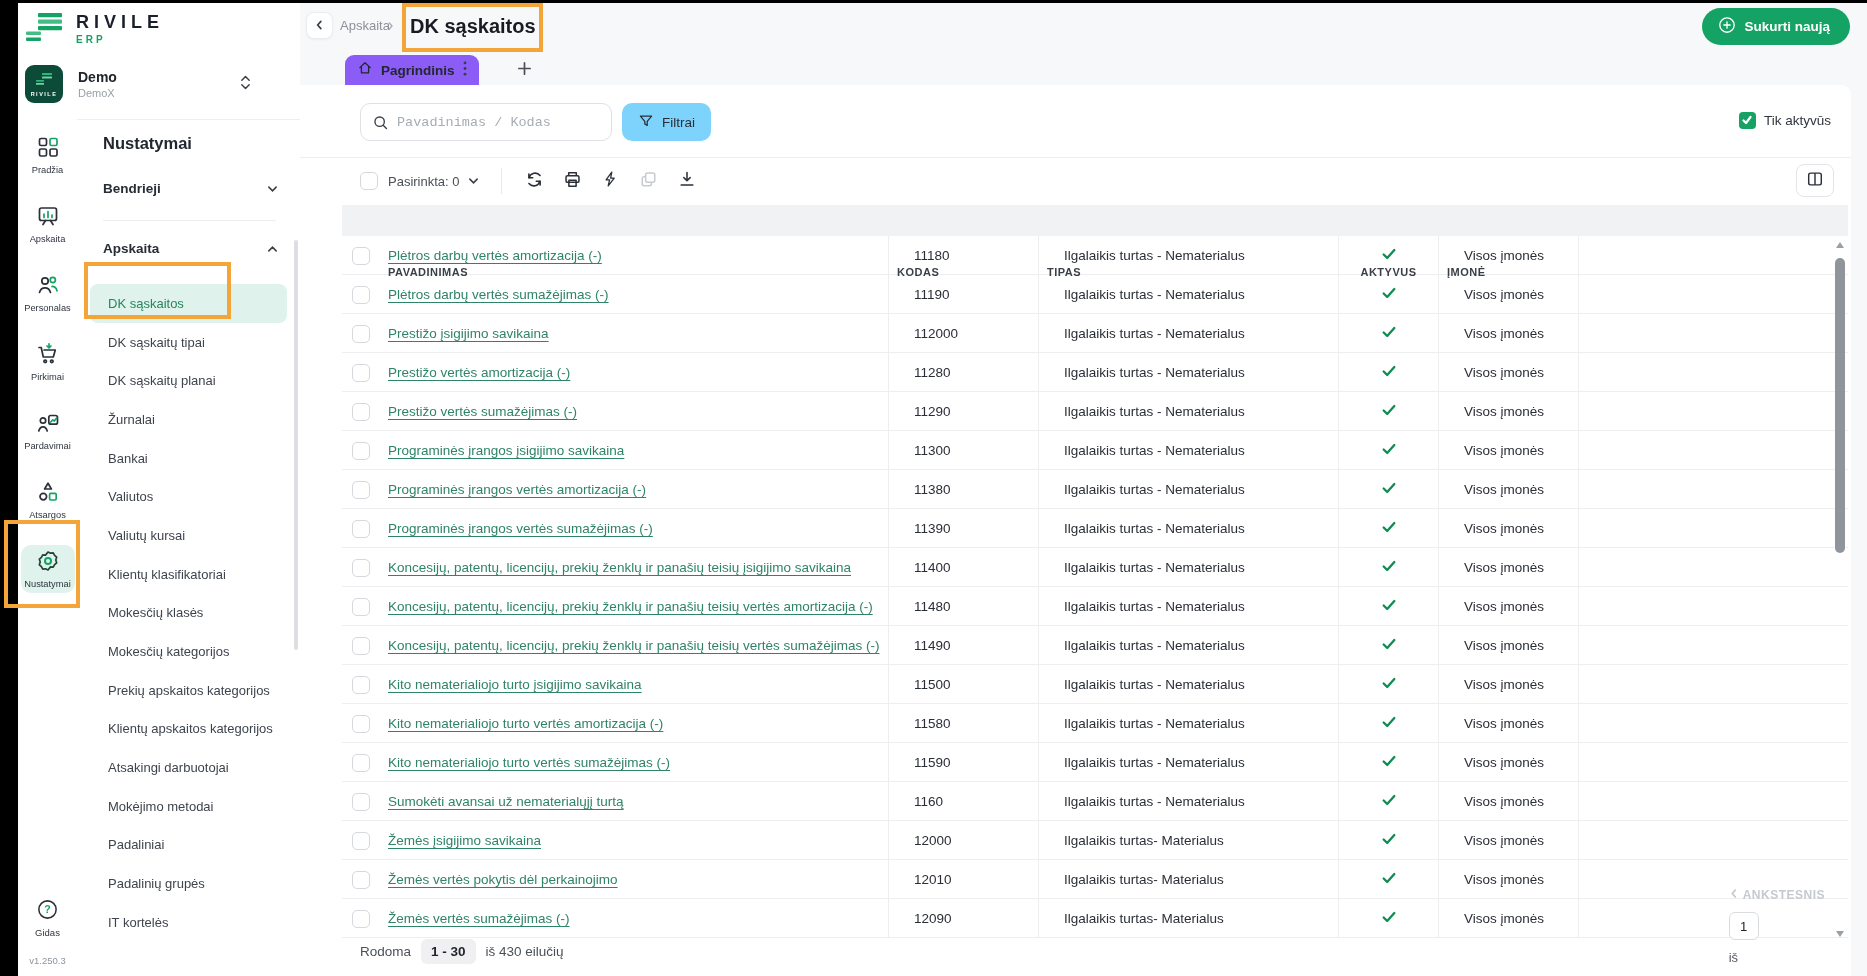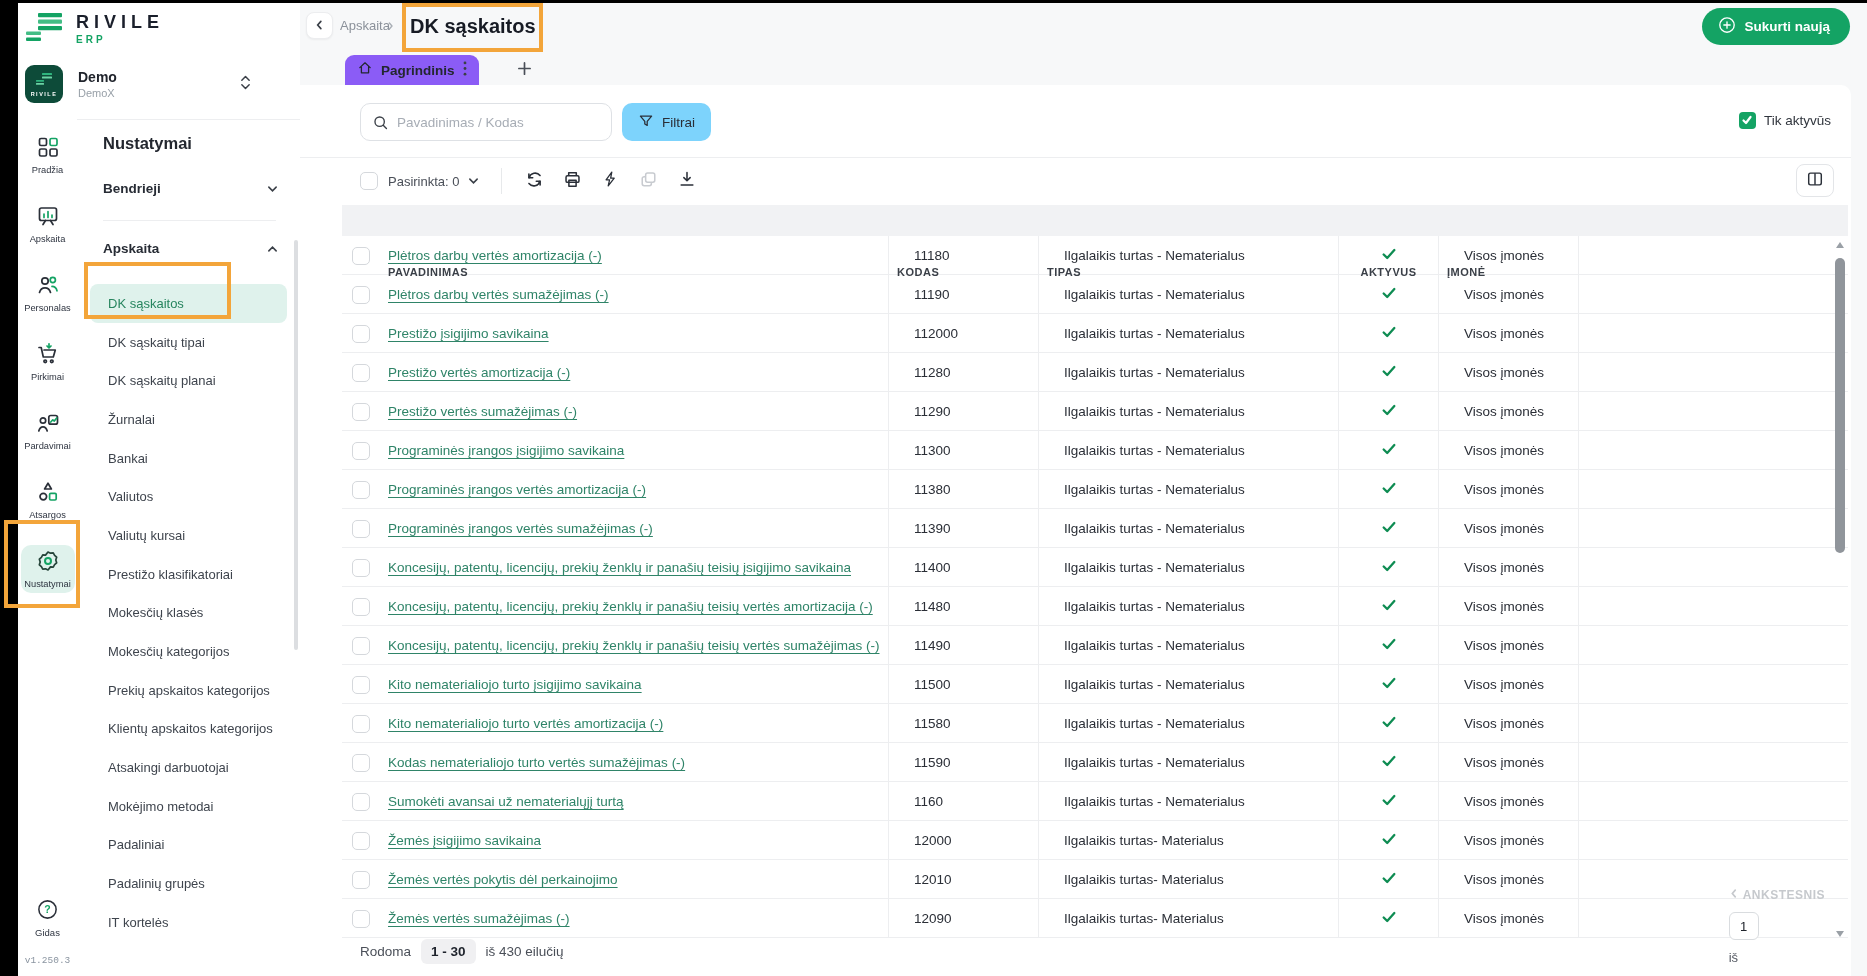--- a/index.html
+++ b/index.html
@@ -22,21 +22,21 @@
   .ws-chev { position:absolute; left:215px; top:11px; }
 
   
   .rail { position:absolute; left:0; top:117px; width:59px; bottom:0; background:#fff; }
   .rail-items { position:absolute; top:11px; left:0; right:0; display:flex; flex-direction:column; align-items:center; gap:21px; }
   .rail-item { width:54px; height:48px; border-radius:10px; display:flex; flex-direction:column; align-items:center; justify-content:center; gap:2px; cursor:pointer; }
   .rail-item.active { background:#DFF2EC; }
   .rail-item .lbl { font-size:9.3px; color:#2E3440; white-space:nowrap; }
   .guide { position:absolute; bottom:38px; left:0; right:0; text-align:center; cursor:pointer; }
   .guide .lbl { font-size:9.5px; color:#2E3440; margin-top:2px; }
-  .version { position:absolute; bottom:10px; left:0; right:0; text-align:center; font-family:Liberation Mono, monospace; font-size:9.5px; color:#8A94A0; }
+  .version { position:absolute; bottom:10px; left:0; right:0; text-align:center; font-family:Liberation Sans, sans-serif; font-size:9.5px; color:#8A94A0; }
 
   
   .sidebar { position:absolute; left:59px; top:117px; width:223px; bottom:0; background:#fff; overflow:hidden; }
   .sb-title { position:absolute; left:26px; top:14px; font-size:16.5px; font-weight:700; color:#23272F; }
   .sb-group { position:absolute; left:26px; right:22px; height:28px; display:flex; justify-content:space-between; align-items:center; font-weight:700; font-size:13.5px; color:#272C35; cursor:pointer; }
   .sb-group.g1 { top:54px; }
   .sb-divider { position:absolute; left:26px; right:24px; top:100px; height:1px; background:#EDEEF0; }
   .sb-group.g2 { top:114px; }
   .sb-items { position:absolute; left:0; right:0; top:164px; }
   .sb-item { height:38.7px; display:flex; align-items:center; margin:0 13px; padding-left:18px; border-radius:8px; font-size:13px; color:#3E444D; cursor:pointer; white-space:nowrap; }
@@ -51,21 +51,21 @@
   .page-title { position:absolute; left:110px; top:7px; font-size:20px; font-weight:700; color:#171B24; line-height:32px; white-space:nowrap; }
   .create-btn { position:absolute; right:17px; top:5px; height:37px; border-radius:20px; padding:0 20px 0 16px; background:#14A364; color:#fff; font-size:13.5px; font-weight:600; display:flex; align-items:center; gap:8px; border:none; cursor:pointer; }
 
   .tab { position:absolute; left:45px; top:52px; height:30px; background:#8b5cf6; border-radius:9px 9px 0 0; display:flex; align-items:center; gap:8px; padding:0 12px; cursor:pointer; }
   .tab .tlbl { font-size:13.5px; font-weight:600; color:#23272F; }
   .tab-add { position:absolute; left:212px; top:55px; width:24px; height:24px; display:flex; align-items:center; justify-content:center; cursor:pointer; }
 
   .panel { position:absolute; left:0; top:82px; width:1551px; bottom:0; background:#fff; border-radius:0 10px 0 0; }
 
   .search-box { position:absolute; left:60px; top:18px; width:252px; height:38px; }
-  .search-box input { width:100%; height:100%; border:1px solid #DEE1E5; border-radius:10px; padding:0 10px 0 36px; font-size:13.5px; font-family:Liberation Sans, sans-serif; color:#2A2E36; outline:none; }
+  .search-box input { width:100%; height:100%; border:1px solid #DEE1E5; border-radius:10px; padding:0 10px 0 36px; font-size:13.5px; font-family:Liberation Mono, monospace; color:#2A2E36; outline:none; }
   .search-box input::placeholder { color:#A7ADB5; }
   .search-box .sic { position:absolute; left:12px; top:11px; }
   .filter-btn { position:absolute; left:322px; top:18px; height:38px; padding:0 16px; background:#7dd3fc; border:none; border-radius:10px; display:flex; align-items:center; gap:8px; font-size:13.5px; color:#2A2E36; font-family:"Liberation Sans",sans-serif; cursor:pointer; }
   .active-only { position:absolute; right:20px; top:27px; display:flex; align-items:center; gap:8px; cursor:pointer; }
   .cb-on { width:17px; height:17px; border-radius:4px; background:#14A364; display:flex; align-items:center; justify-content:center; }
   .active-only .lbl { font-size:13.5px; color:#30353D; }
   .row-divider { position:absolute; left:0; right:0; top:72px; height:1px; background:#EDEEF0; }
 
   .toolbar { position:absolute; left:60px; top:80px; height:32px; display:flex; align-items:center; }
   .cb-off { width:18px; height:18px; border:1.5px solid #D5D8DC; border-radius:5px; background:#fff; cursor:pointer; }
@@ -267,21 +267,21 @@
 
         <div class="sb-item">
           <span>Valiutos</span>
         </div>
 
         <div class="sb-item">
           <span>Valiutų kursai</span>
         </div>
 
         <div class="sb-item">
-          <span>Prestižo klasifikatoriai</span>
+          <span>Klientų klasifikatoriai</span>
         </div>
 
         <div class="sb-item">
           <span>Mokesčių klasės</span>
         </div>
 
         <div class="sb-item">
           <span>Mokesčių kategorijos</span>
         </div>
 
@@ -676,21 +676,21 @@
             </div>
             <div class="cell c-company bl">Visos įmonės</div>
             <div class="cell bl"></div>
           </div>
 
           <div class="trow tgrid">
             <div class="cell c-check">
               <span class="cb-off"></span>
             </div>
             <div class="cell c-name">
-              <a class="rowlink">Kodas nematerialiojo turto vertės sumažėjimas (-)</a>
+              <a class="rowlink">Kito nematerialiojo turto vertės sumažėjimas (-)</a>
             </div>
             <div class="cell c-code bl">11590</div>
             <div class="cell c-type bl">Ilgalaikis turtas - Nematerialus</div>
             <div class="cell c-active bl">
               <span><svg width="16" height="16" viewBox="0 0 18 18" fill="none" stroke="#0E8C52" stroke-width="2.6" stroke-linecap="round" stroke-linejoin="round">
                   <path d="M3 9.5l4 4L15 4.5"></path>
                 </svg></span>
             </div>
             <div class="cell c-company bl">Visos įmonės</div>
             <div class="cell bl"></div>

